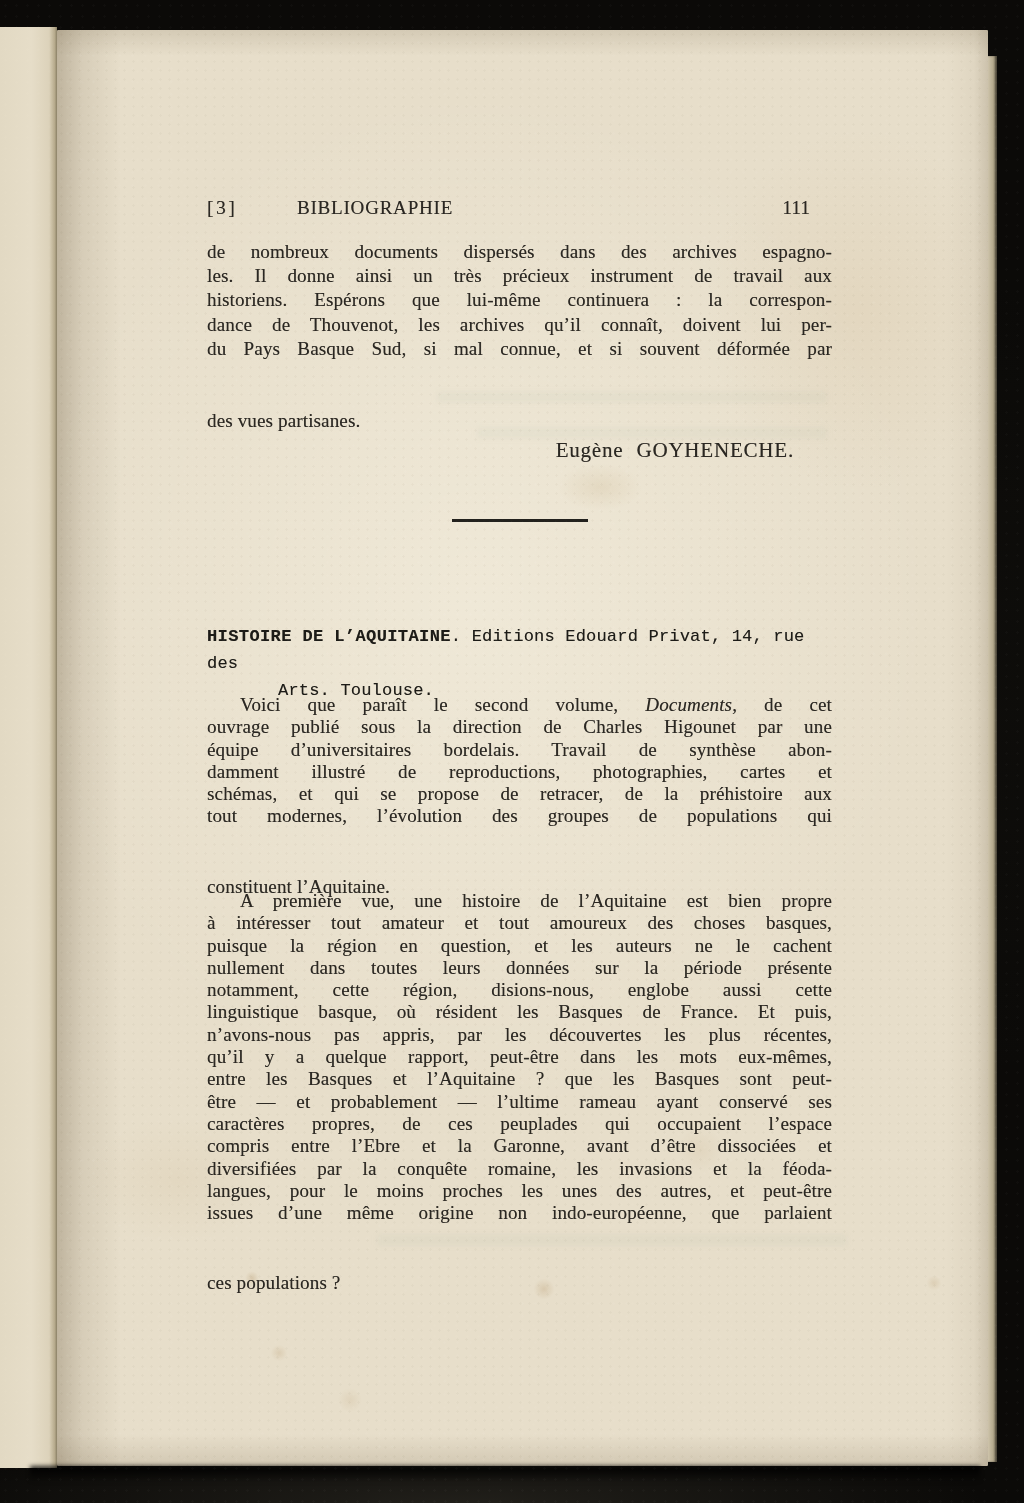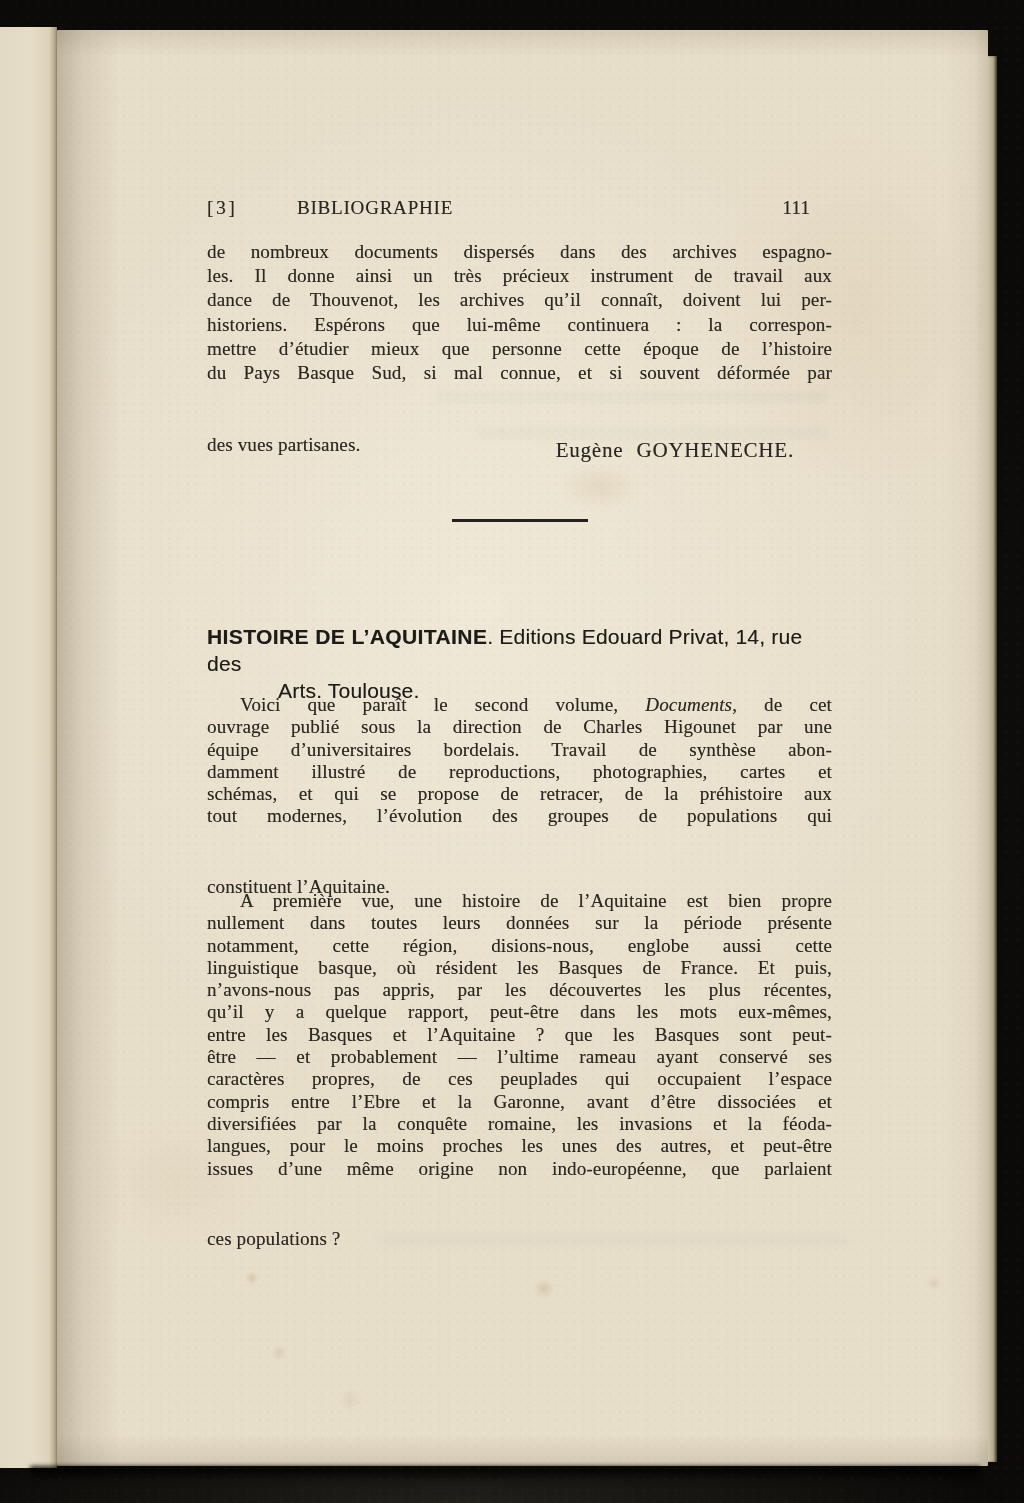--- a/index.html
+++ b/index.html
@@ -72,21 +72,21 @@
   .p2 .line,.p3 .line{line-height:22.3px;}
   .p2 .line:first-child,.p3 .line:first-child{text-indent:33px;}
   .para em{font-style:italic;}
 
   .signature{position:absolute;top:408px;left:0;width:100%;text-align:right;
       padding-right:38px;box-sizing:border-box;font-size:21px;word-spacing:7px;letter-spacing:0.8px;}
 
   .rule{position:absolute;top:489px;left:245px;width:136px;height:3px;background:#22211d;}
 
   .heading{position:absolute;top:593px;left:0;width:100%;
-      font-family:Liberation Sans, sans-serif;font-size:21px;
+      font-family:Liberation Mono, monospace;font-size:17px;
       line-height:27px;color:#1c1b17;letter-spacing:0.2px;}
   .heading .hb{font-weight:bold;letter-spacing:0.4px;}
   .heading .hl2{padding-left:71px;}
 </style>
 </head>
 <body>
 
 <div class="scene">
   <div class="facing"></div>
 
@@ -99,23 +99,22 @@
 
       <div class="pagehead">
         <span class="lft">[3]</span>
         <span class="ctr">BIBLIOGRAPHIE</span>
         <span class="rgt">111</span>
       </div>
 
       <div class="para p1">
           <div class="line">de nombreux documents dispersés dans des archives espagno-</div>
           <div class="line">les. Il donne ainsi un très précieux instrument de travail aux</div>
+          <div class="line">historiens. Espérons que lui-même continuera : la correspon-</div>
           <div class="line">dance de Thouvenot, les archives qu’il connaît, doivent lui per-</div>
-          <div class="line">historiens. Espérons que lui-même continuera : la correspon-</div>
-          <div class="line">mettre d’étudier mieux que personne cette époque de l’histoire</div>
           <div class="line">du Pays Basque Sud, si mal connue, et si souvent déformée par</div>
           <div class="line last">des vues partisanes.</div>
         </div>
 
       <div class="signature">Eugène GOYHENECHE.</div>
 
       <div class="rule"></div>
 
       <div class="heading">
         <div class="hl1"><span class="hb">HISTOIRE DE L’AQUITAINE</span><span class="hr">. Editions Edouard Privat, 14, rue des</span></div>
@@ -127,20 +126,22 @@
           <div class="line">ouvrage publié sous la direction de Charles Higounet par une</div>
           <div class="line">équipe d’universitaires bordelais. Travail de synthèse abon-</div>
           <div class="line">damment illustré de reproductions, photographies, cartes et</div>
           <div class="line">schémas, et qui se propose de retracer, de la préhistoire aux</div>
           <div class="line">tout modernes, l’évolution des groupes de populations qui</div>
           <div class="line last">constituent l’Aquitaine.</div>
         </div>
 
       <div class="para p3">
           <div class="line">A première vue, une histoire de l’Aquitaine est bien propre</div>
+          <div class="line">à intéresser tout amateur et tout amoureux des choses basques,</div>
+          <div class="line">puisque la région en question, et les auteurs ne le cachent</div>
           <div class="line">nullement dans toutes leurs données sur la période présente</div>
           <div class="line">notamment, cette région, disions-nous, englobe aussi cette</div>
           <div class="line">linguistique basque, où résident les Basques de France. Et puis,</div>
           <div class="line">n’avons-nous pas appris, par les découvertes les plus récentes,</div>
           <div class="line">qu’il y a quelque rapport, peut-être dans les mots eux-mêmes,</div>
           <div class="line">entre les Basques et l’Aquitaine ? que les Basques sont peut-</div>
           <div class="line">être — et probablement — l’ultime rameau ayant conservé ses</div>
           <div class="line">caractères propres, de ces peuplades qui occupaient l’espace</div>
           <div class="line">compris entre l’Ebre et la Garonne, avant d’être dissociées et</div>
           <div class="line">diversifiées par la conquête romaine, les invasions et la féoda-</div>

